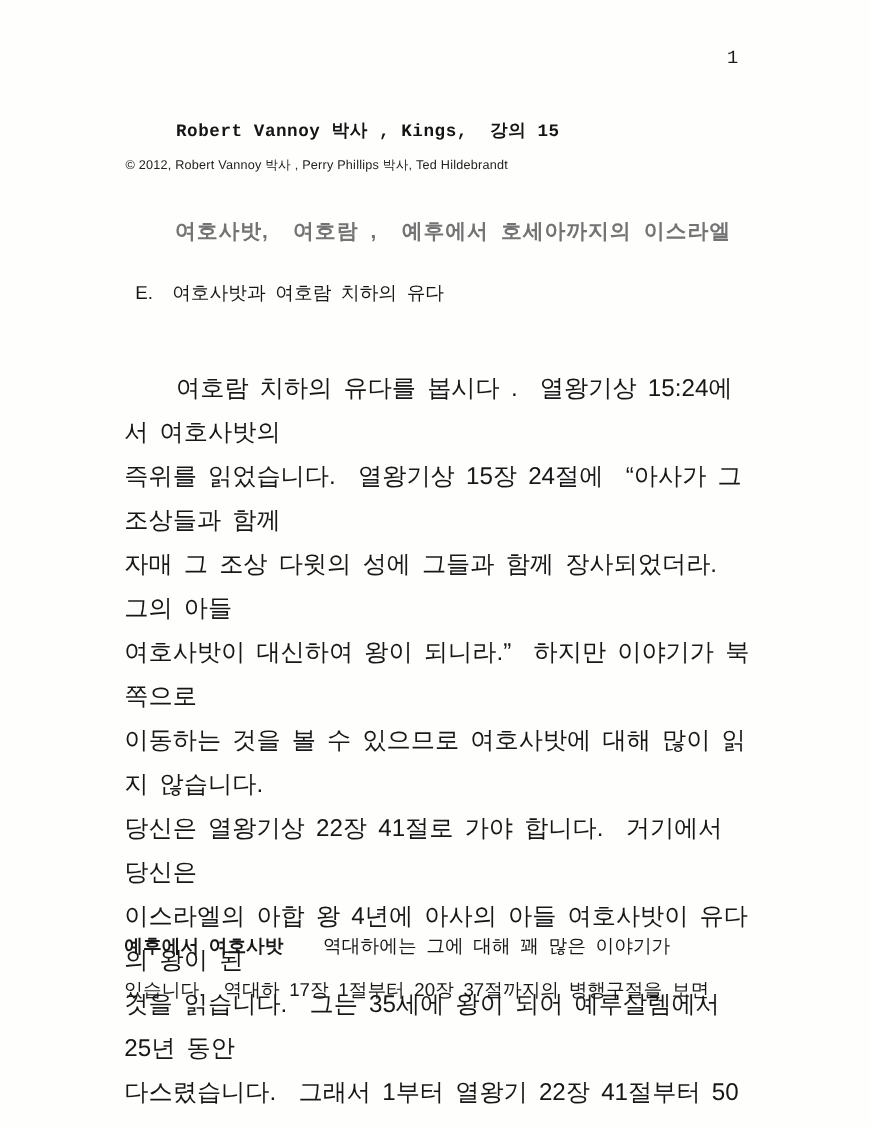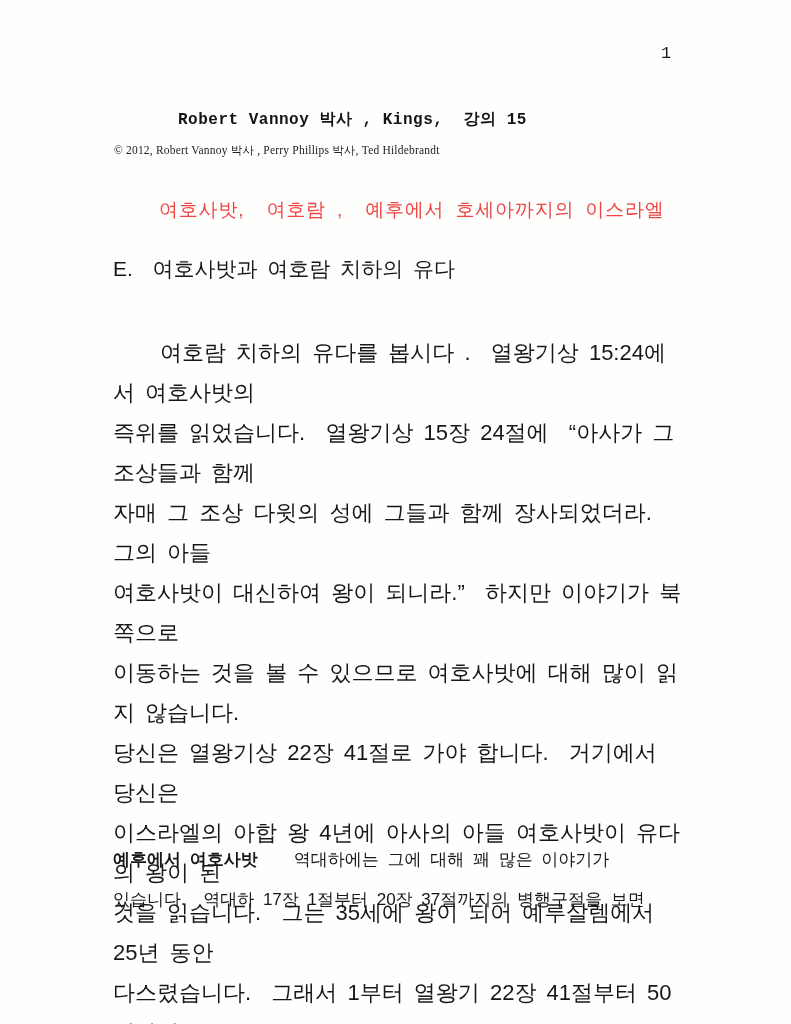--- a/index.html
+++ b/index.html
@@ -27,48 +27,47 @@
   .title {
     position: absolute;
     top: 98px;
     left: 160px;
     font-family: "Liberation Mono", "DejaVu Sans Mono", monospace;
     font-weight: bold;
     font-size: 16px;
     letter-spacing: 0.5px;
     white-space: nowrap;
     color: #141414;
-    margin-left: 18px;
   }
   .copyright {
     position: absolute;
     top: 143px;
     left: 114px;
-    font-family: Liberation Serif, serif;
+    font-family: Liberation Sans, sans-serif;
     font-size: 11.5px;
     letter-spacing: 0.2px;
     white-space: nowrap;
     color: #222222;
   }
   .subtitle {
     position: absolute;
     top: 181px;
     left: 159px;
-    font-weight: normal;
+    font-weight: bold;
     font-size: 19px;
     letter-spacing: 0.8px;
     word-spacing: 5px;
     white-space: nowrap;
-    color: #ef4444;
+    color: #737373;
   }
   .heading-e {
     position: absolute;
     top: 255px;
-    left: 113px;
-    font-size: 21px;
+    left: 123px;
+    font-size: 17px;
     word-spacing: 4px;
     white-space: nowrap;
   }
   .heading-1 {
     position: absolute;
     top: 300px;
     left: 113px;
     font-size: 17px;
     word-spacing: 4px;
     white-space: nowrap;

